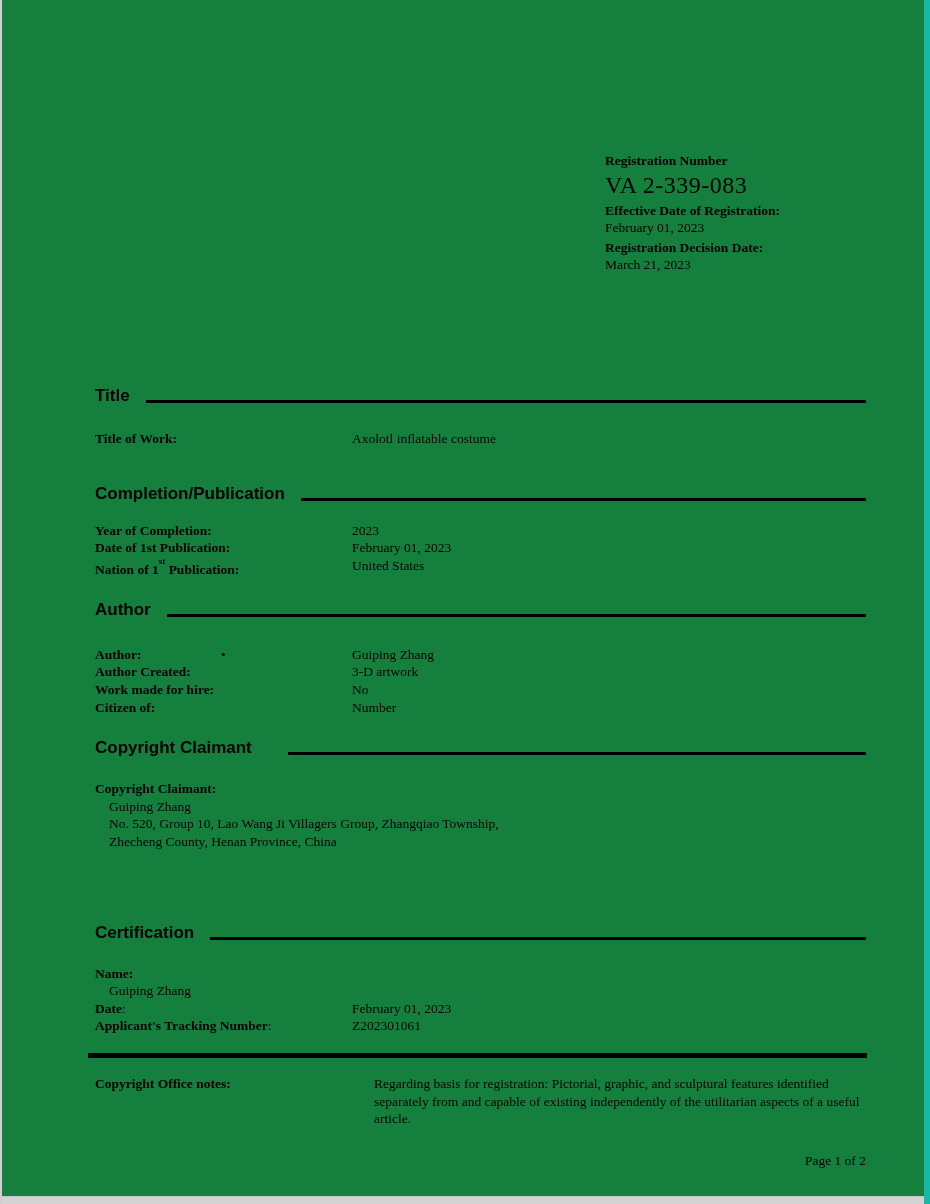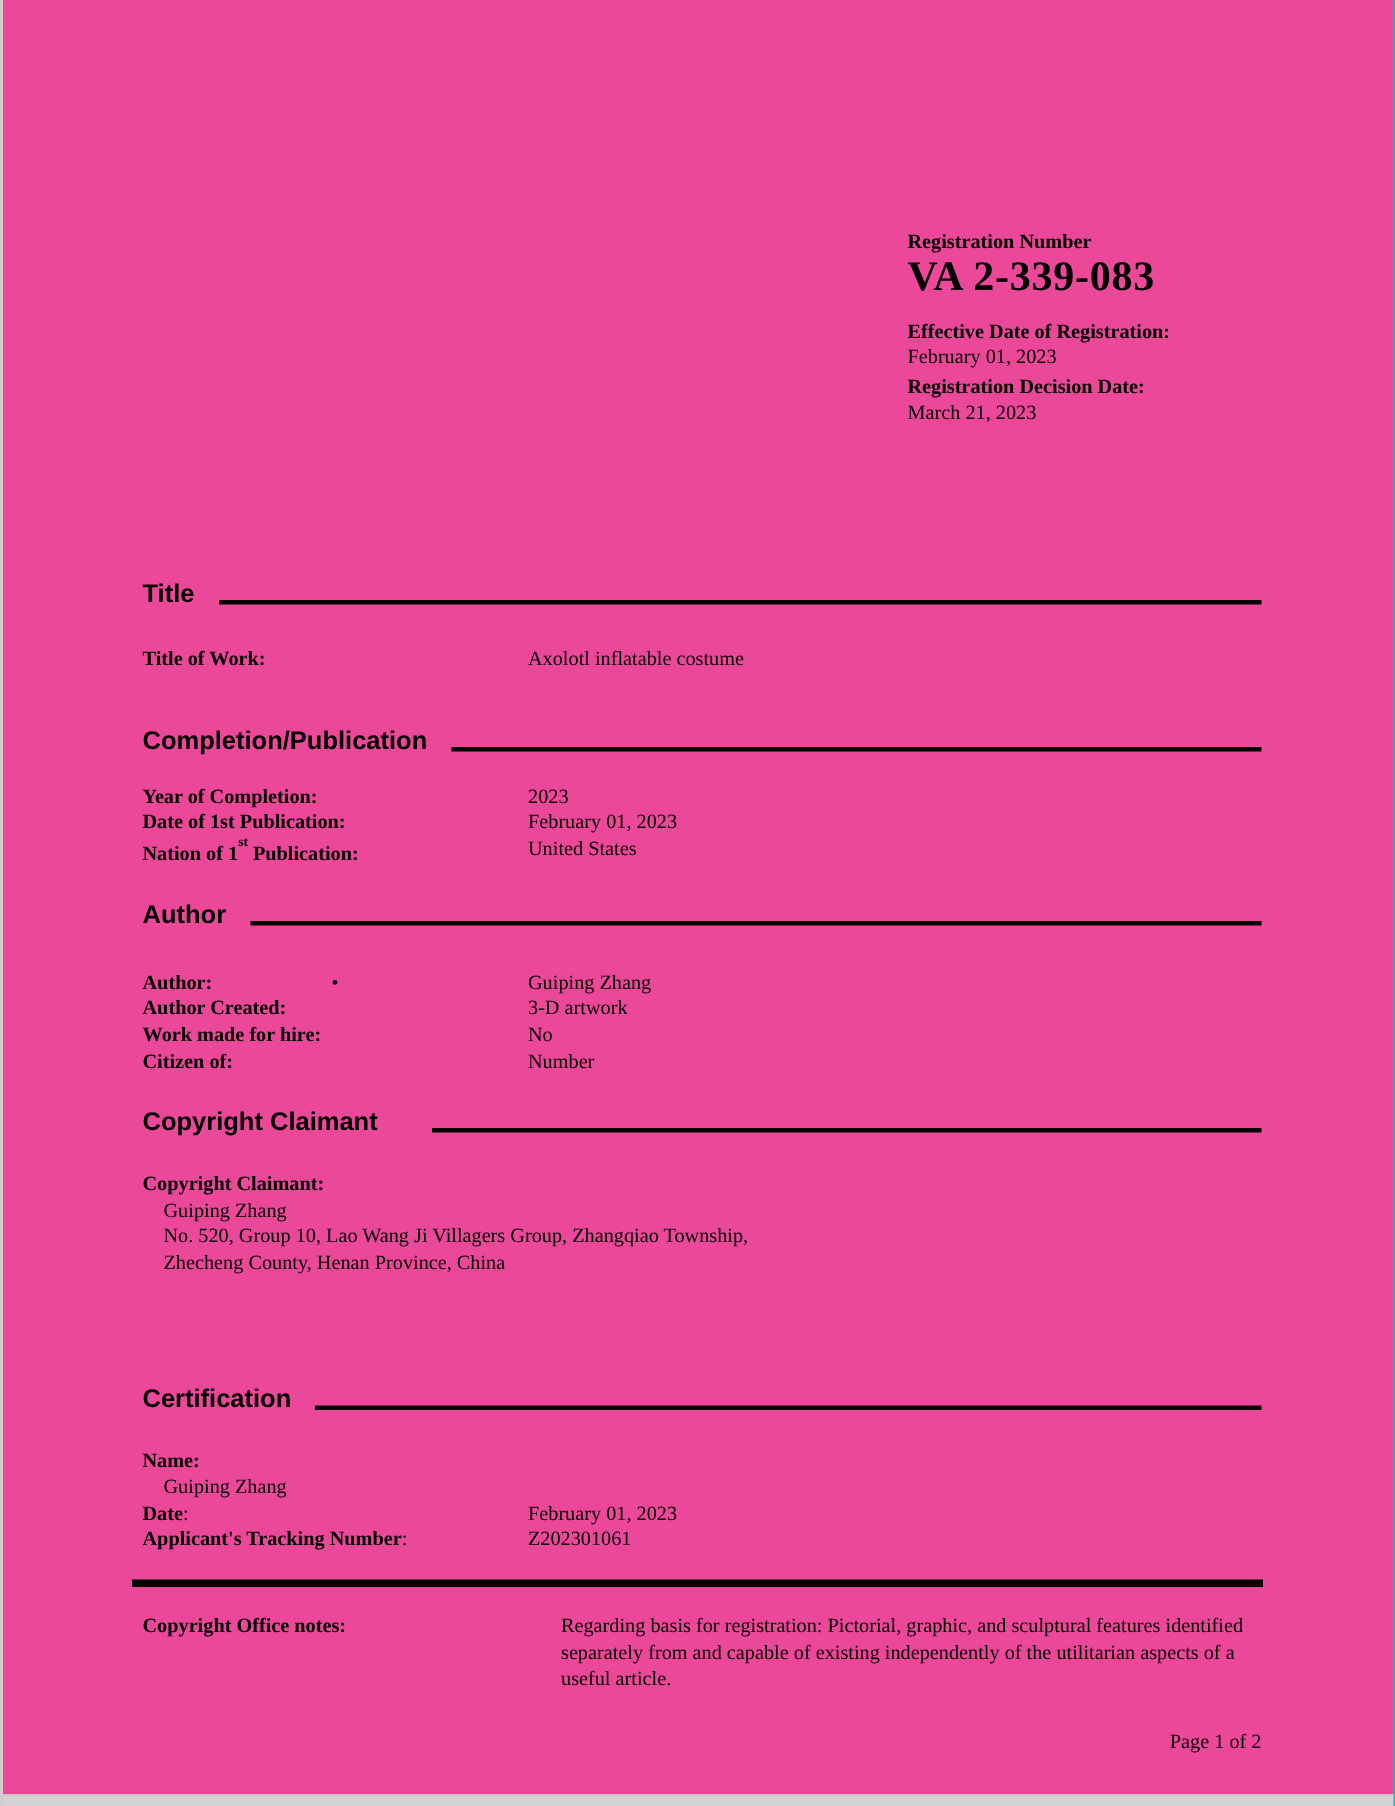--- a/index.html
+++ b/index.html
@@ -2,37 +2,37 @@
 <html><head>
 <meta charset="utf-8">
 <style>
   html, body { margin: 0; padding: 0; background: #ffffff; }
   body {
     width: 930px; height: 1204px; position: relative; overflow: hidden;
     font-family: "Liberation Serif", serif;
     color: #000000;
   }
   .sheet {
-    position: absolute; inset: 0; background: #ec4899;
-    border-left: 2px solid #cfcfcf; border-right: 1px solid #14b8a6;
+    position: absolute; inset: 0; background: #15803d;
+    border-left: 2px solid #cfcfcf; border-right: 6px solid #14b8a6;
     box-sizing: border-box;
   }
   .bottom-edge {
     position: absolute; left: 0; right: 0; bottom: 0; height: 7px;
     background: #d3d3d3; border-top: 1px solid #c6c6c6;
   }
 
   
   .reg-block { position: absolute; left: 603px; top: 152px; font-size: 13.5px; line-height: 17px; }
   .reg-block .b { font-weight: bold; }
-  .reg-number { font-size: 28px; font-weight: bold; line-height: 28px; margin: 2px 0 13px 0; letter-spacing: 0.5px; }
+  .reg-number { font-size: 24px; font-weight: normal; line-height: 28px; margin: 2px 0 3px 0; letter-spacing: 0.5px; }
   .reg-pair-gap { margin-top: 3px; }
 
   
-  .content { position: absolute; left: 93px; right: 88px; top: 386px; font-size: 13.5px; line-height: 17.6px; }
+  .content { position: absolute; left: 93px; right: 58px; top: 386px; font-size: 13.5px; line-height: 17.6px; }
 
   .sec-head { display: flex; align-items: flex-end; }
   .sec-head .h {
     font-family: "Liberation Sans", sans-serif; font-weight: bold;
     font-size: 17px; line-height: 20px; white-space: nowrap;
   }
   .sec-head .rule { flex: 1; height: 3px; background: #000; margin-left: 16px; margin-bottom: 3px; }
 
   .row { display: flex; }
   .lbl { width: 243px; flex-shrink: 0; text-align: left; font-weight: bold; position: relative; }

